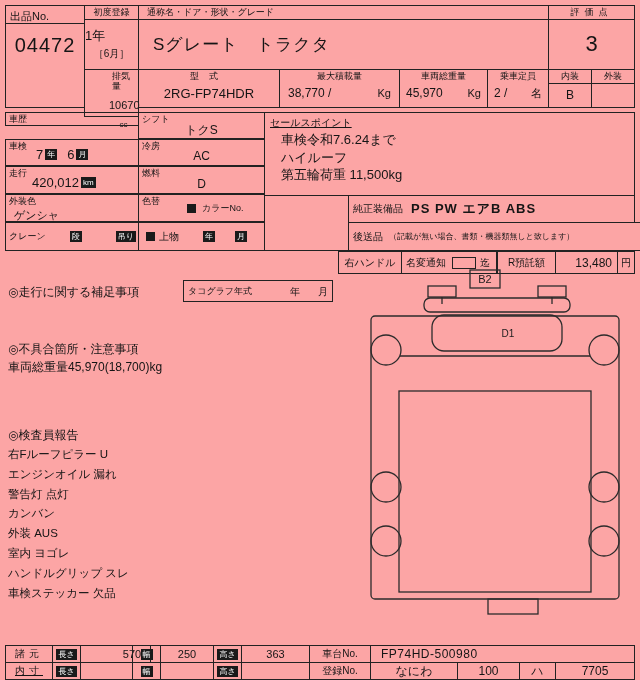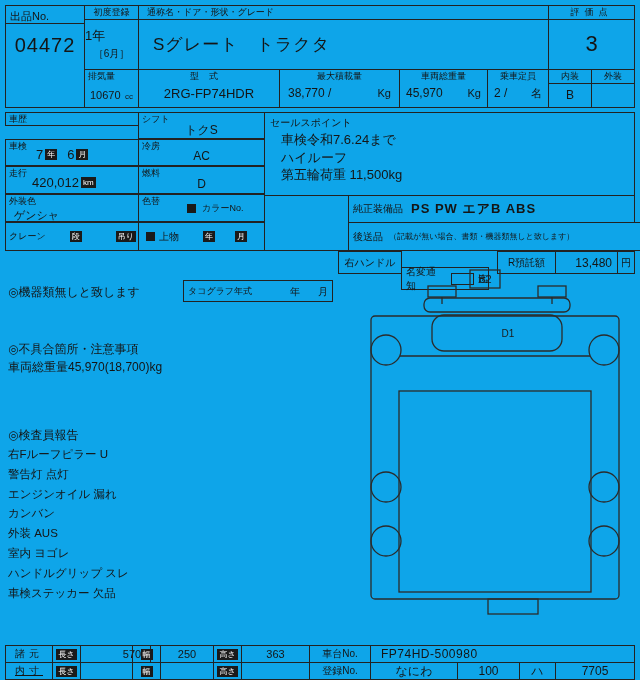--- a/index.html
+++ b/index.html
@@ -1,18 +1,18 @@
 <!DOCTYPE html>
 <html><head>
 <meta charset="utf-8">
 <style>
 *{margin:0;padding:0;box-sizing:border-box;}
 html,body{width:640px;height:680px;}
 body{background:#f4f3ef;font-family:"Liberation Sans","DejaVu Sans",sans-serif;color:#151515;}
-#sheet{position:relative;width:640px;height:680px;background:#0ea5e9;overflow:hidden;}
+#sheet{position:relative;width:640px;height:680px;background:#fca5a5;overflow:hidden;}
 .c{position:absolute;border:1px solid #222;background:transparent;}
 .t{position:absolute;white-space:nowrap;}
 .lbl{font-size:9px;line-height:1.1;}
 .badge{display:inline-block;background:#1a1a1a;color:#fff;font-size:8px;line-height:1;padding:2px 2px 1px;}
 .mark{display:inline-block;width:9px;height:9px;background:#1a1a1a;}
 .vc{display:flex;align-items:center;}
 .cc{display:flex;align-items:center;justify-content:center;}
 svg text{fill:#1b1b1b;}
 </style>
 </head>
@@ -42,21 +42,21 @@
     <div style="font-size:17px;padding:13px 0 0 14px;letter-spacing:1px;">Sグレート　トラクタ</div>
   </div>
 
   <div class="c" style="left:548px;top:5px;width:87px;height:15px;">
     <div class="lbl" style="text-align:center;letter-spacing:5px;padding-top:2px;">評価点</div>
   </div>
   <div class="c" style="left:548px;top:19px;width:87px;height:51px;">
     <div style="text-align:center;font-size:22px;margin-top:11px;">3</div>
   </div>
 
-  <div class="c" style="left:84px;top:69px;width:55px;height:39px;">
+  <div class="c" style="left:84px;top:69px;width:55px;height:48px;padding-left:24px;">
     <div class="lbl" style="padding:2px 0 0 3px;">排気量</div>
     <div style="text-align:center;margin-top:3px;"><span style="font-size:11px;">10670</span> <span style="font-size:8px;">cc</span></div>
   </div>
   <div class="c" style="left:138px;top:69px;width:142px;height:39px;">
     <div class="lbl" style="text-align:center;letter-spacing:10px;padding-top:2px;">型式</div>
     <div style="text-align:center;font-size:13px;margin-top:4px;">2RG-FP74HDR</div>
   </div>
   <div class="c" style="left:279px;top:69px;width:121px;height:39px;">
     <div class="lbl" style="text-align:center;padding-top:2px;">最大積載量</div>
     <div class="vc" style="margin-top:4px;padding:0 8px;justify-content:space-between;">
@@ -140,70 +140,70 @@
   <div class="c" style="left:138px;top:222px;width:127px;height:29px;">
     <div class="vc" style="height:100%;padding-left:7px;">
       <span class="mark"></span>
       <span style="font-size:10px;margin-left:4px;">上物</span>
       <span class="badge" style="margin-left:24px;">年</span>
       <span class="badge" style="margin-left:20px;">月</span>
     </div>
   </div>
 
   <div class="c" style="left:264px;top:112px;width:371px;height:84px;">
-    <div style="font-size:10px;padding:3px 0 0 5px;">セールスポイント</div>
+    <div style="font-size:10px;padding:3px 0 0 5px;text-decoration:underline;">セールスポイント</div>
     <div style="padding:1px 0 0 16px;font-size:13px;line-height:17.5px;">
       <div>車検令和7.6.24まで</div>
       <div>ハイルーフ</div>
       <div>第五輪荷重 11,500kg</div>
     </div>
   </div>
   <div class="c" style="left:264px;top:195px;width:85px;height:56px;"></div>
   <div class="c vc" style="left:348px;top:195px;width:287px;height:28px;">
     <span style="font-size:10px;margin-left:4px;">純正装備品</span>
     <span style="font-size:13px;font-weight:bold;margin-left:8px;letter-spacing:1px;">PS PW エアB ABS</span>
   </div>
   <div class="c vc" style="left:348px;top:222px;width:328px;height:29px;">
     <span style="font-size:10px;margin-left:4px;">後送品</span>
     <span style="font-size:8px;margin-left:6px;">（記載が無い場合、書類・機器類無しと致します）</span>
   </div>
 
   <div class="c cc" style="left:338px;top:251px;width:64px;height:23px;">
     <span style="font-size:10px;">右ハンドル</span>
   </div>
-  <div class="c vc" style="left:401px;top:251px;width:88px;height:23px;margin-top:16px;">
+  <div class="c vc" style="left:401px;top:251px;width:96px;height:23px;">
     <span style="font-size:10px;margin-left:4px;">名変通知</span>
     <span style="display:inline-block;width:24px;height:12px;border:1px solid #222;margin-left:6px;"></span>
     <span style="font-size:10px;margin-left:4px;">迄</span>
   </div>
   <div class="c cc" style="left:497px;top:251px;width:59px;height:23px;">
     <span style="font-size:10px;">R預託額</span>
   </div>
   <div class="c" style="left:555px;top:251px;width:63px;height:23px;">
     <div style="font-size:12px;text-align:right;padding:4px 5px 0 0;">13,480</div>
   </div>
   <div class="c cc" style="left:617px;top:251px;width:18px;height:23px;">
     <span style="font-size:10px;">円</span>
   </div>
 
-  <div class="t" style="left:8px;top:284px;font-size:12px;">◎機器類無しと致します</div>
+  <div class="t" style="left:8px;top:284px;font-size:12px;">◎走行に関する補足事項</div>
   <div class="c" style="left:183px;top:280px;width:150px;height:22px;">
     <span class="t lbl" style="left:4px;top:6px;">タコグラフ年式</span>
     <span class="t" style="left:106px;top:4px;font-size:10px;">年</span>
     <span class="t" style="left:134px;top:4px;font-size:10px;">月</span>
   </div>
 
   <div class="t" style="left:8px;top:341px;font-size:12px;">◎不具合箇所・注意事項</div>
   <div class="t" style="left:8px;top:359px;font-size:12px;">車両総重量45,970(18,700)kg</div>
 
   <div class="t" style="left:8px;top:427px;font-size:12px;">◎検査員報告</div>
   <div class="t" style="left:8px;top:445px;width:230px;font-size:11.5px;line-height:19.8px;">
     <div>右Fルーフピラー U</div>
+    <div>エンジンオイル 漏れ</div>
     <div>警告灯 点灯</div>
-    <div>エンジンオイル 漏れ</div>
     <div>カンバン</div>
     <div>外装 AUS</div>
     <div>室内 ヨゴレ</div>
     <div>ハンドルグリップ スレ</div>
     <div>車検ステッカー 欠品</div>
   </div>
 
   <svg class="t" style="left:352px;top:258px;" width="285" height="378" viewBox="0 0 285 378">
     <g fill="none" stroke="#2b2b2b" stroke-width="1.3">
       <rect x="118" y="12" width="30" height="18"></rect>

